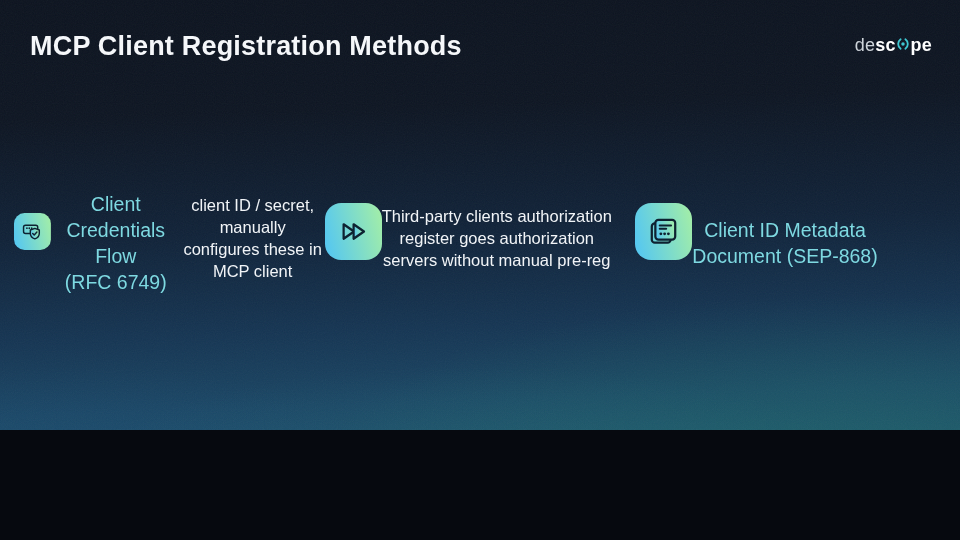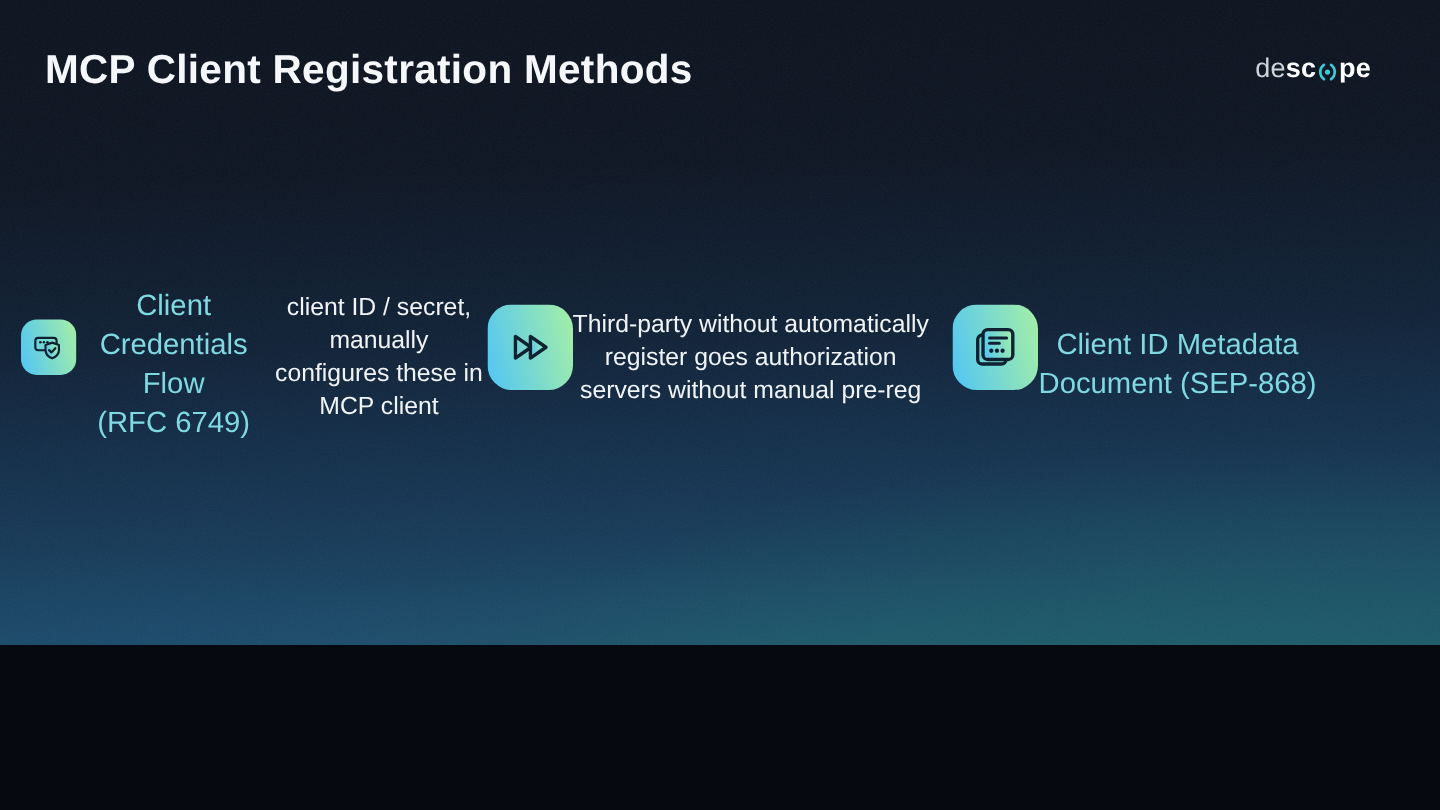--- a/index.html
+++ b/index.html
@@ -13,22 +13,22 @@
       radial-gradient(70% 45% at 50% 112%, rgba(38,118,132,0.28), rgba(38,118,132,0) 60%),
       radial-gradient(60% 50% at 8% 115%, rgba(28,82,130,0.35), rgba(28,82,130,0) 60%),
       linear-gradient(178deg, #0c131f 0%, #0d1522 26%, #102238 52%, #153553 74%, #1a4664 90%, #1c4d68 100%);
   }
   .grain{position:absolute;inset:0;width:100%;height:100%;opacity:.055;pointer-events:none;}
   .title{
     position:absolute;left:30px;top:31px;
     font-size:27px;font-weight:700;color:#f5f7fa;letter-spacing:.2px;
   }
   .logo{
-    position:absolute;right:46px;top:36px;
-    display:flex;align-items:flex-end;
+    position:absolute;right:28px;top:36px;
+    display:flex;align-items:flex-start;
     font-size:18px;line-height:18px;color:#ffffff;
     letter-spacing:.2px;
   }
   .logo .lt{font-weight:300;color:#cdd3d9;}
   .logo .hv{font-weight:800;color:#ffffff;}
   .logo .o-glyph{display:inline-block;margin:0 .5px;position:relative;top:1px;}
   .cols{
     position:absolute;left:0;right:0;top:168px;
     display:flex;justify-content:space-between;
     padding:0 14px;
@@ -109,21 +109,21 @@
           <linearGradient id="grad2" x1="0%" y1="62%" x2="100%" y2="38%">
             <stop offset="0" stop-color="#57c8ef"></stop>
               <stop offset="1" stop-color="#9fecab"></stop>
           </linearGradient>
         </defs>
         <rect x="0" y="0" width="56" height="56" rx="16" fill="url(#grad2)"></rect>
         <path d="M18.3 20.9 L28.5 28 L18.3 35.1 Z" fill="none" stroke="#0e2231" stroke-width="2.2" stroke-linejoin="round"></path>
         <path d="M28.1 20.9 L38.3 28 L28.1 35.1 Z" fill="url(#grad2)" stroke="#0e2231" stroke-width="2.2" stroke-linejoin="round"></path>
       </svg>
       <div class="body">
-        <div>Third-party without automatically</div>
+        <div>Third-party clients authorization</div>
         <div>register goes authorization</div>
         <div>servers without manual pre-reg</div>
       </div>
     </div>
 
     <div class="col">
       <svg class="badge" viewBox="0 0 56 56">
         <defs>
           <linearGradient id="grad3" x1="0%" y1="62%" x2="100%" y2="38%">
             <stop offset="0" stop-color="#57c8ef"></stop>

